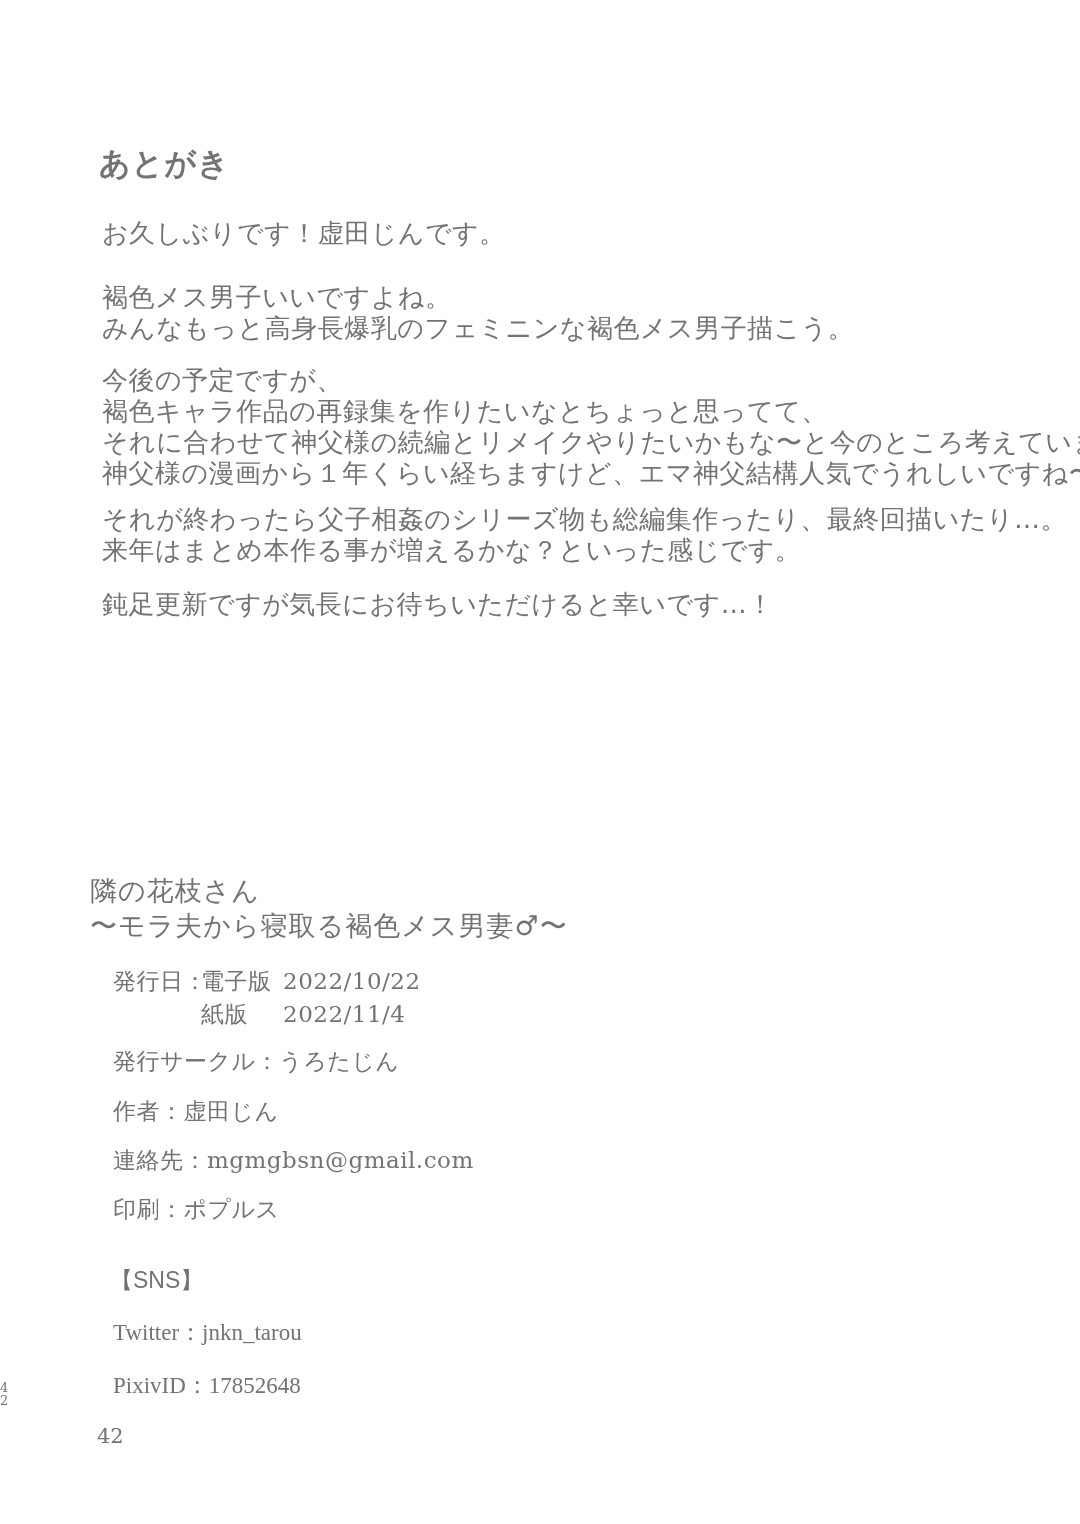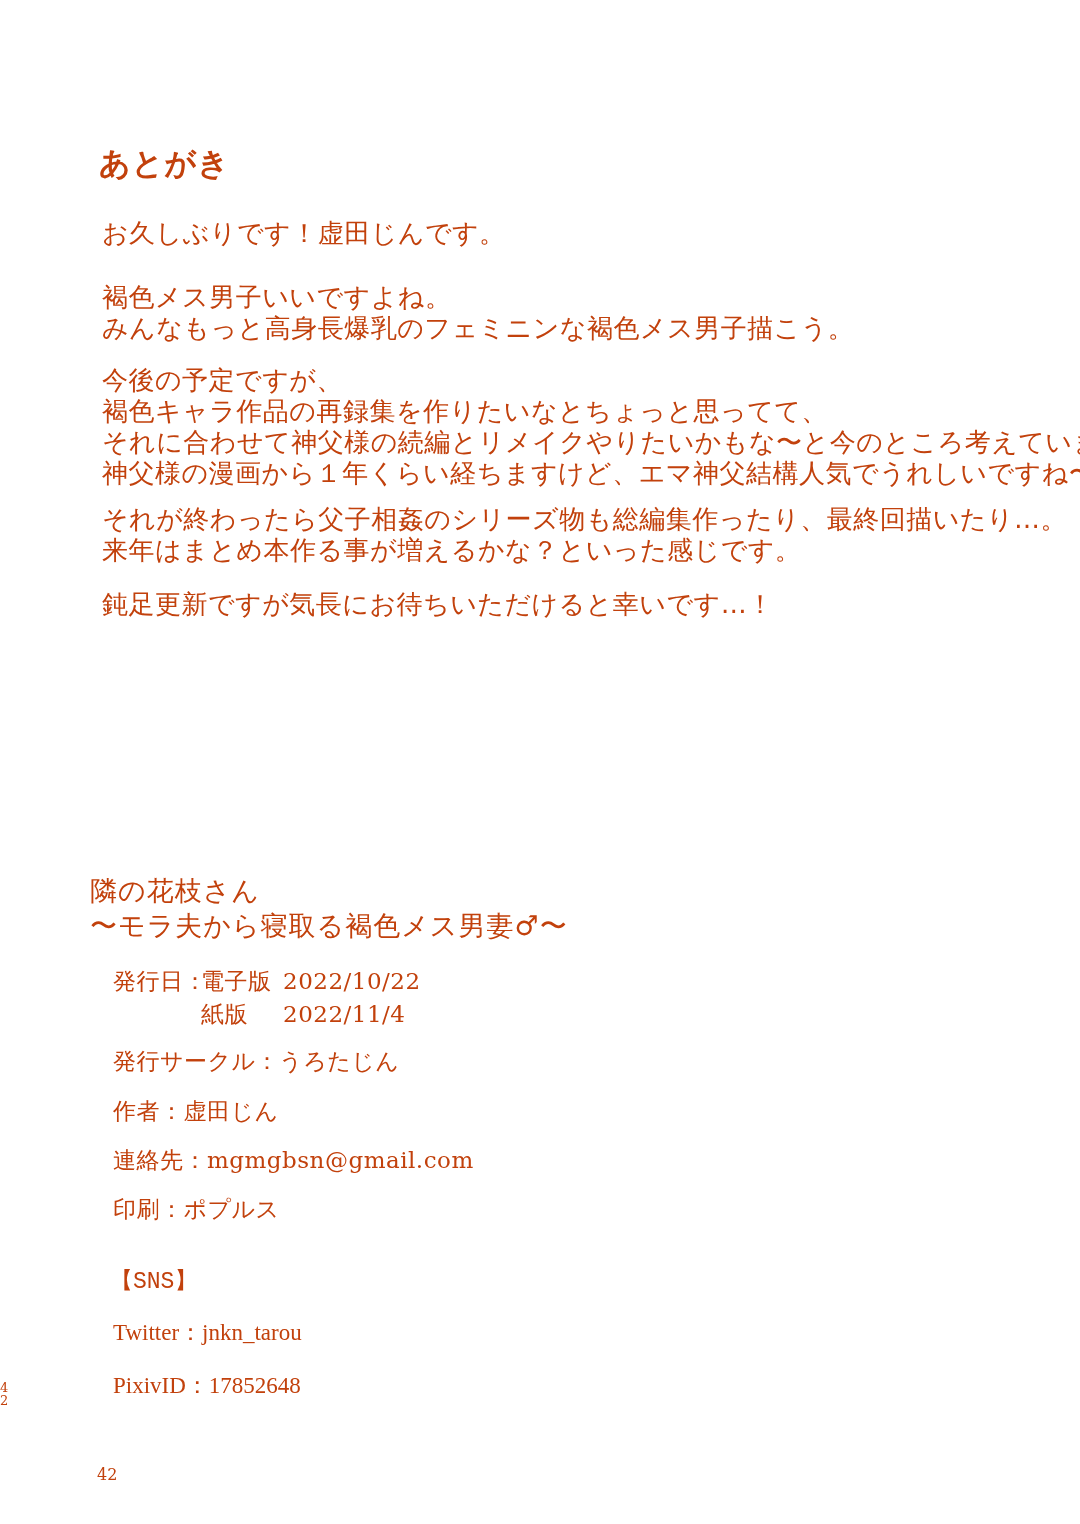--- a/index.html
+++ b/index.html
@@ -5,21 +5,21 @@
   html, body {
     margin: 0;
     padding: 0;
     background: #ffffff;
   }
   .page {
     position: relative;
     width: 1080px;
     height: 1524px;
     background: #ffffff;
-    color: #c2410c;
+    color: #737373;
     font-family: "DejaVu Sans", "Liberation Sans", sans-serif;
     overflow: hidden;
   }
   .abs { position: absolute; white-space: pre; }
 
   .heading {
     left: 99px; top: 143px;
     font-size: 31px;
     font-weight: bold;
     letter-spacing: 1px;
@@ -41,34 +41,34 @@
   .colophon-row {
     left: 113px;
     font-size: 23px;
     letter-spacing: 0.5px;
   }
   .pub-label { display: inline-block; width: 88px; }
   .pub-edition { display: inline-block; width: 82px; }
   .pub-date { font-family: "DejaVu Serif", "Liberation Serif", serif; }
 
   .sns-header { left: 110px; font-size: 23px;
-    font-family: Liberation Mono, monospace; }
+    font-family: Liberation Sans, sans-serif; }
   .sns-row { left: 113px; font-size: 23px;
     font-family: Liberation Serif, serif; }
 
   .edge-number {
     left: 0px; top: 1381px;
     font-size: 13px;
     line-height: 13px;
     font-family: "DejaVu Serif", "Liberation Serif", serif;
     white-space: pre-line;
   }
   .page-number {
-    left: 97px; top: 1465px;
-    font-size: 16px;
+    left: 97px; top: 1424px;
+    font-size: 21px;
     font-family: "DejaVu Serif", "Liberation Serif", serif;
   }
 </style>
 </head>
 <body>
 
 <div class="page">
 
   <div class="abs heading">あとがき</div>
 

